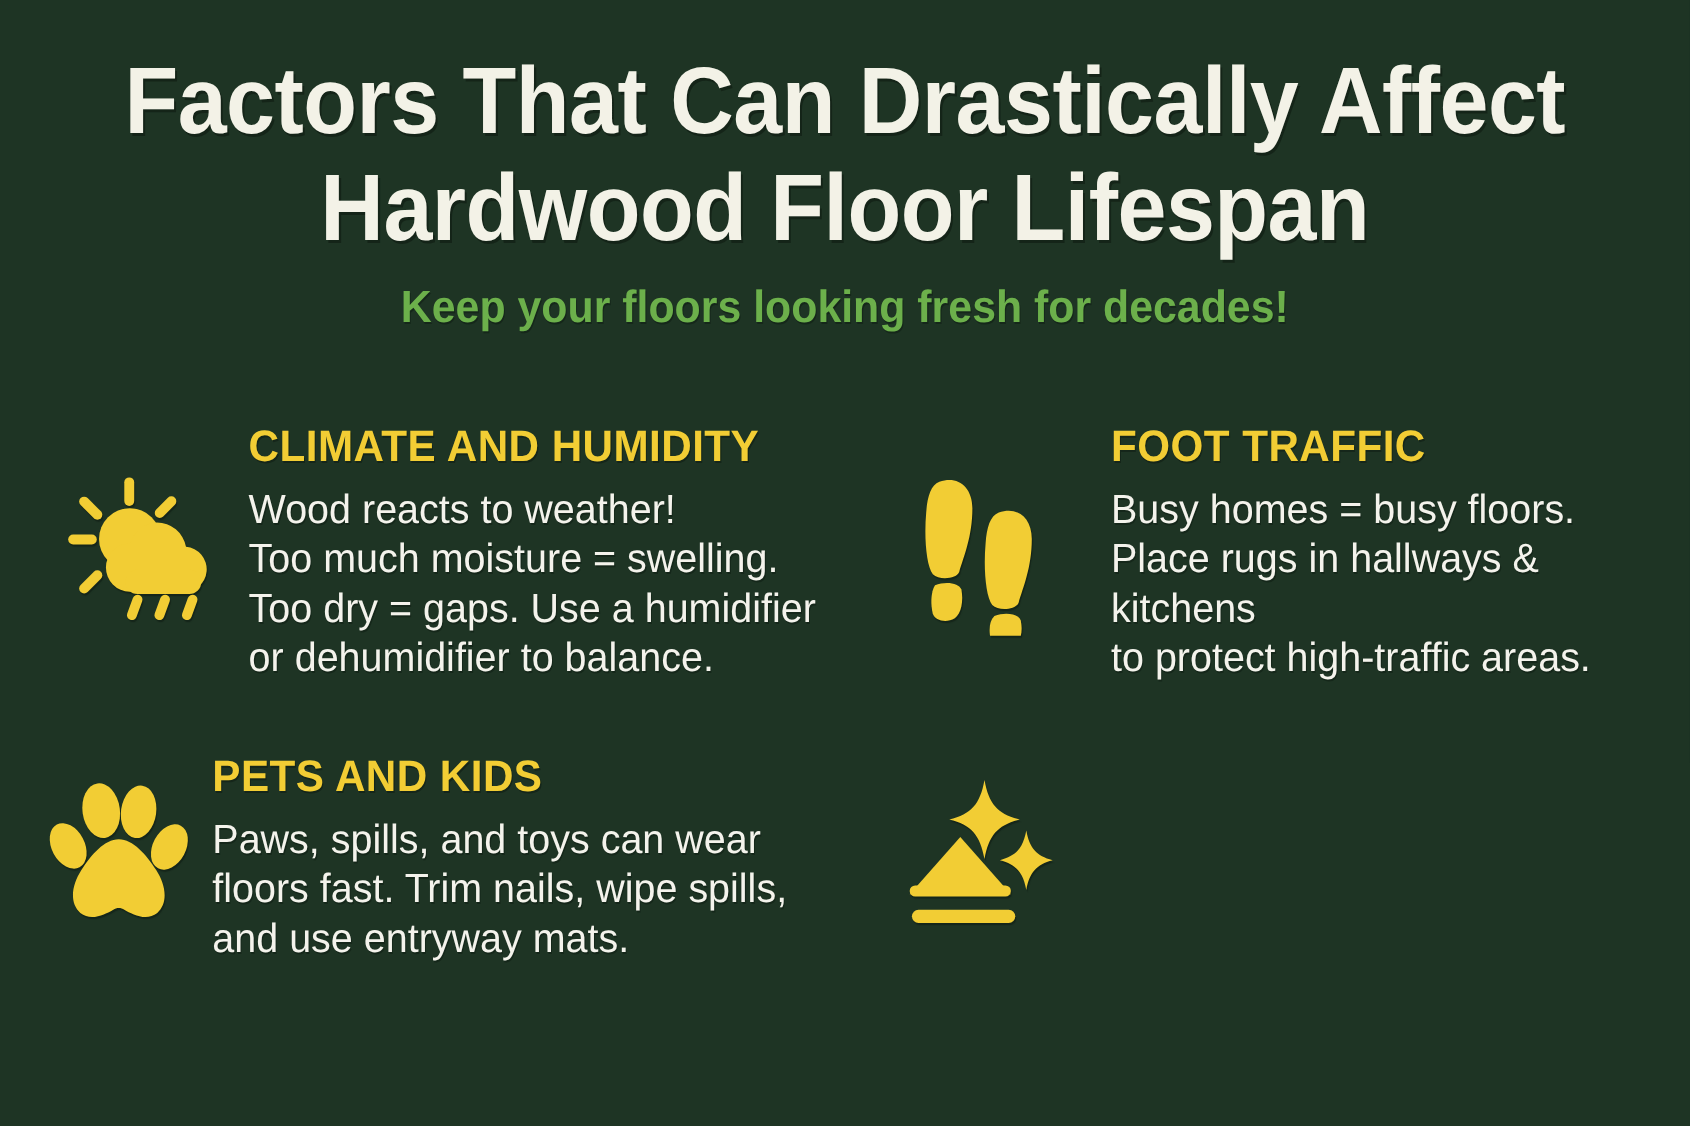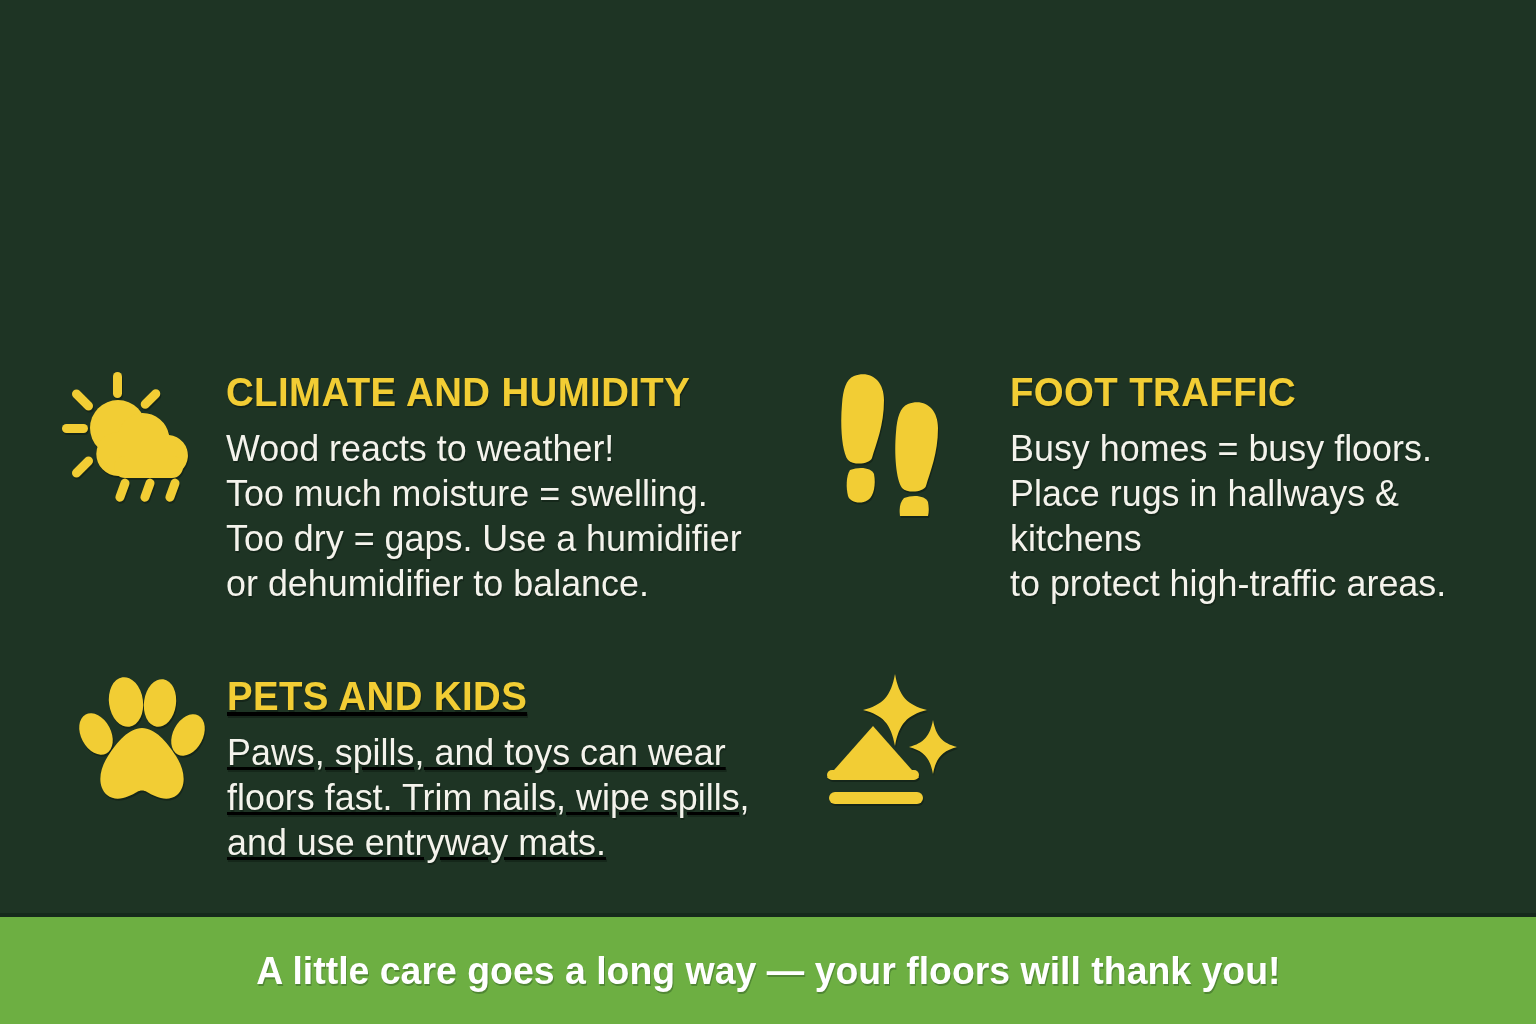--- a/index.html
+++ b/index.html
@@ -61,27 +61,26 @@
     top: 356px;
     left: 0;
     width: 1536px;
     height: 540px;
     display: grid;
     grid-template-columns: 770px 766px;
     grid-template-rows: 290px 250px;
   }
   .card {
     display: flex;
-    align-items: flex-start;
+    align-items: center;
     box-sizing: border-box;
-    margin-top: 12px;
   }
   .card.c1 { padding-left: 62px; }
   .card.c2 { padding-left: 60px; gap: 24px; }
-  .card.c3 { padding-left: 72px; padding-top: 14px; text-decoration: underline; }
+  .card.c3 { padding-left: 38px; padding-top: 14px; }
   .card.c4 { padding-left: 48px; padding-top: 14px; }
 
   .icon-wrap {
     flex: 0 0 auto;
     width: 140px;
     height: 140px;
     display: flex;
     align-items: flex-start;
     justify-content: center;
     padding-top: 2px;
@@ -148,20 +147,27 @@
   }
 
   svg { display: block; overflow: visible; }
   .ic { filter: drop-shadow(1px 2px 0 rgba(12,24,15,0.5)); }
 </style>
 </head>
 <body>
 
 <div class="poster">
 
+  <div class="header">
+    <div class="title">
+      <div>Factors That Can Drastically Affect</div>
+      <div>Hardwood Floor Lifespan</div>
+    </div>
+    <div class="subtitle">Keep your floors looking fresh for decades!</div>
+  </div>
 
   <div class="grid">
 
     <div class="card c1">
       <div class="icon-wrap">
         <svg class="ic" width="132" height="130" viewBox="0 0 132 130" aria-hidden="true">
           <g fill="#f2cd34">
 
             <rect x="47" y="2" width="9" height="26" rx="4.5"></rect>
             <rect x="12" y="17" width="9" height="26" rx="4.5" transform="rotate(-45 16.5 30)"></rect>
@@ -261,17 +267,14 @@
             <rect x="0" y="96" width="92" height="10" rx="5"></rect>
 
             <rect x="2" y="118" width="94" height="12" rx="6"></rect>
           </g>
         </svg>
       </div>
     </div>
 
   </div>
 
-  <div class="footer">
-    <div class="footer-text">A little care goes a long way — your floors will thank you!</div>
-  </div>
 
 </div>
 
 </body></html>

